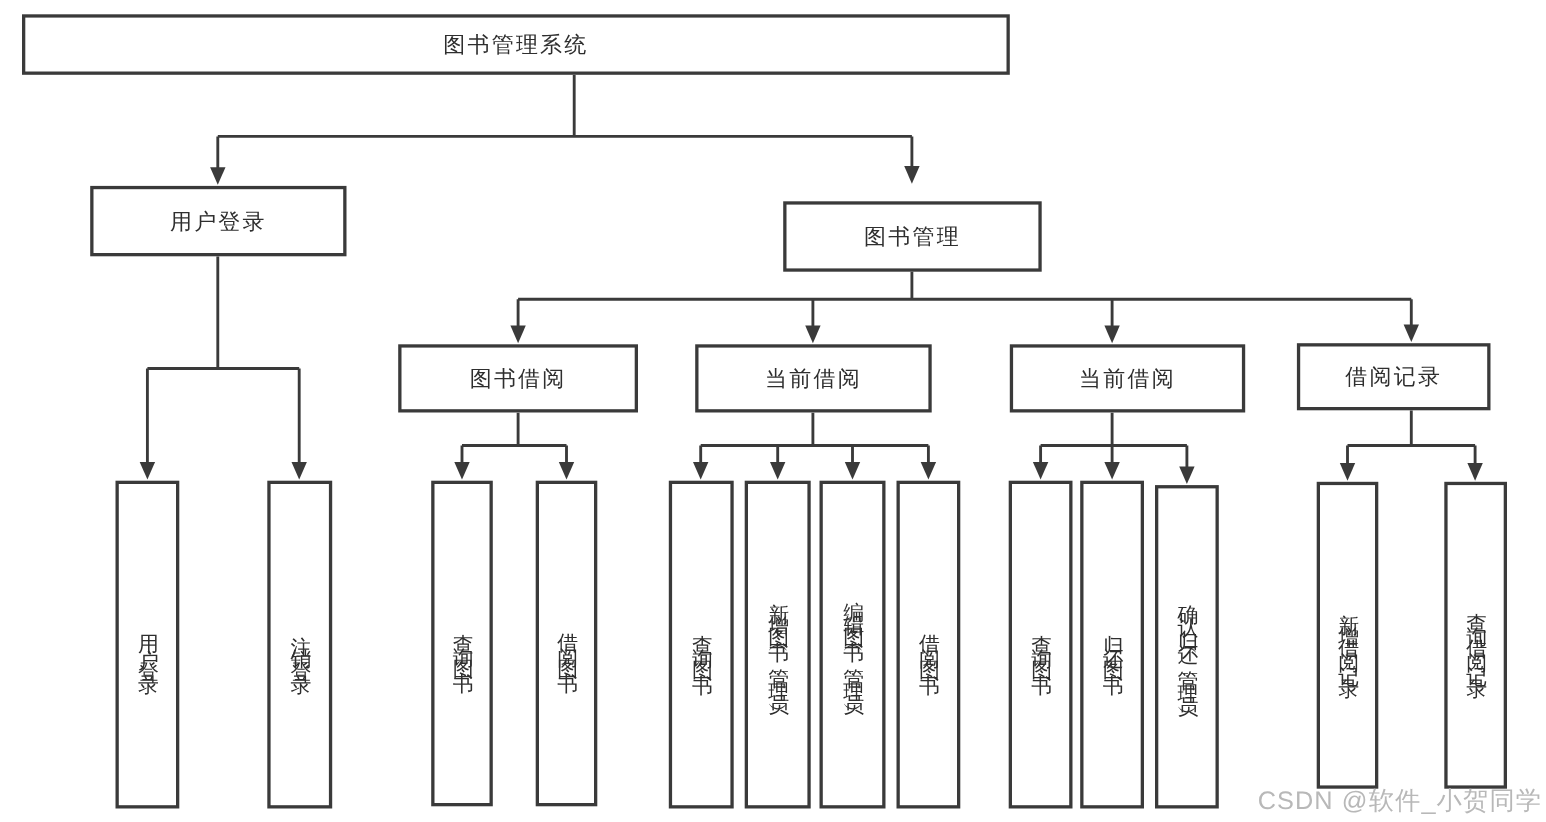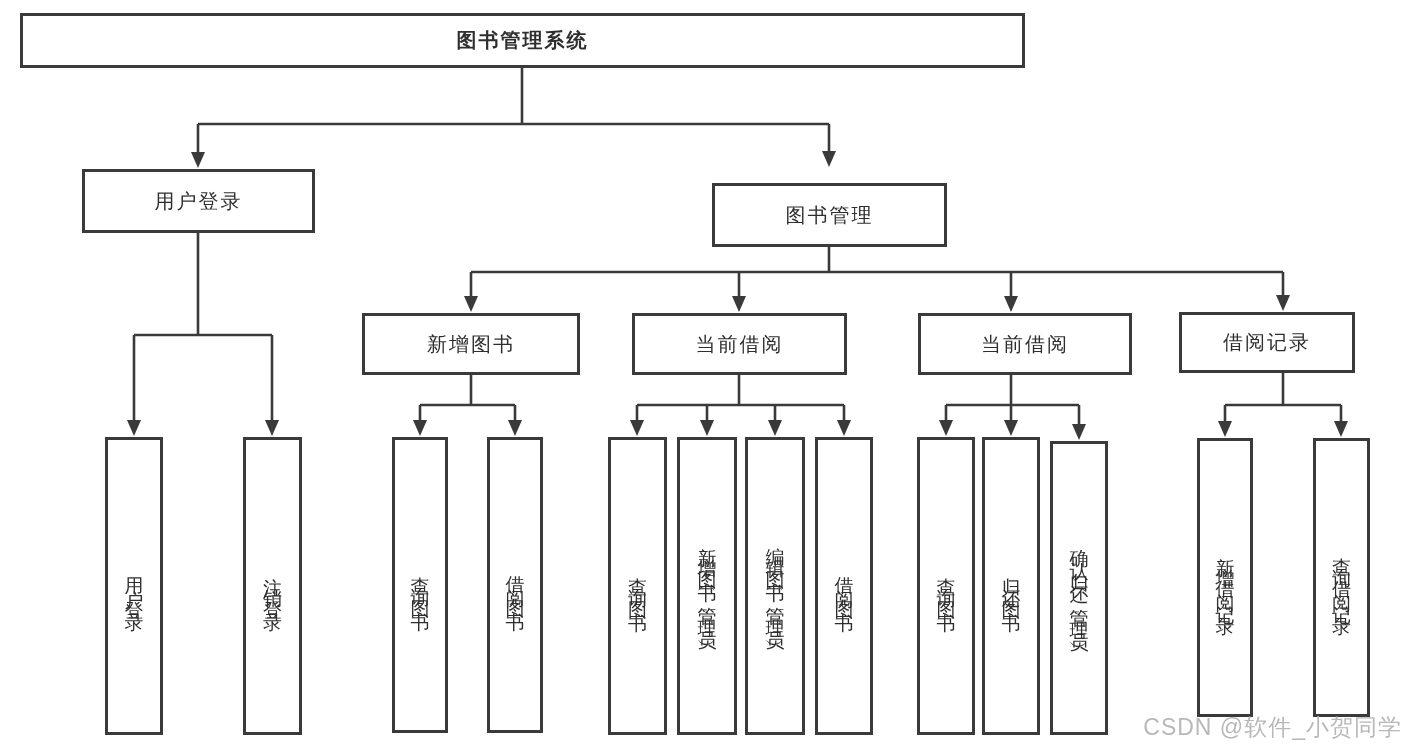--- a/index.html
+++ b/index.html
@@ -80,26 +80,26 @@
       <polygon points="768,420 782,420 775,436"></polygon>
       <polygon points="837,420 851,420 844,436"></polygon>
       <polygon points="939,420 953,420 946,436"></polygon>
       <polygon points="1004,420 1018,420 1011,436"></polygon>
       <polygon points="1072,424 1086,424 1079,440"></polygon>
       <polygon points="1218,421 1232,421 1225,437"></polygon>
       <polygon points="1334,421 1348,421 1341,437"></polygon>
     </g>
   </svg>
 
-  <div class="node" style="left:20px; top:13px; width:1005px; height:55px;font-weight:bold;">图书管理系统</div>
+  <div class="node" style="left:20px; top:13px; width:898px; height:55px;">图书管理系统</div>
 
   <div class="node" style="left:82px; top:169px; width:233px; height:64px;">用户登录</div>
   <div class="node" style="left:712px; top:183px; width:235px; height:64px;">图书管理</div>
 
-  <div class="node" style="left:362px; top:313px; width:218px; height:62px;">新增图书</div>
+  <div class="node" style="left:362px; top:313px; width:218px; height:62px;">图书借阅</div>
   <div class="node" style="left:632px; top:313px; width:215px; height:62px;">当前借阅</div>
   <div class="node" style="left:904px; top:313px; width:214px; height:62px;margin-left:14px;">当前借阅</div>
   <div class="node" style="left:1179px; top:312px; width:176px; height:61px;">借阅记录</div>
 
   <div class="node v" style="left:105px; top:437px; width:58px; height:298px;">用户登录</div>
   <div class="node v" style="left:243px; top:437px; width:59px; height:298px;">注销登录</div>
 
   <div class="node v" style="left:392px; top:437px; width:56px; height:296px;">查询图书</div>
   <div class="node v" style="left:487px; top:437px; width:56px; height:296px;">借阅图书</div>
 

